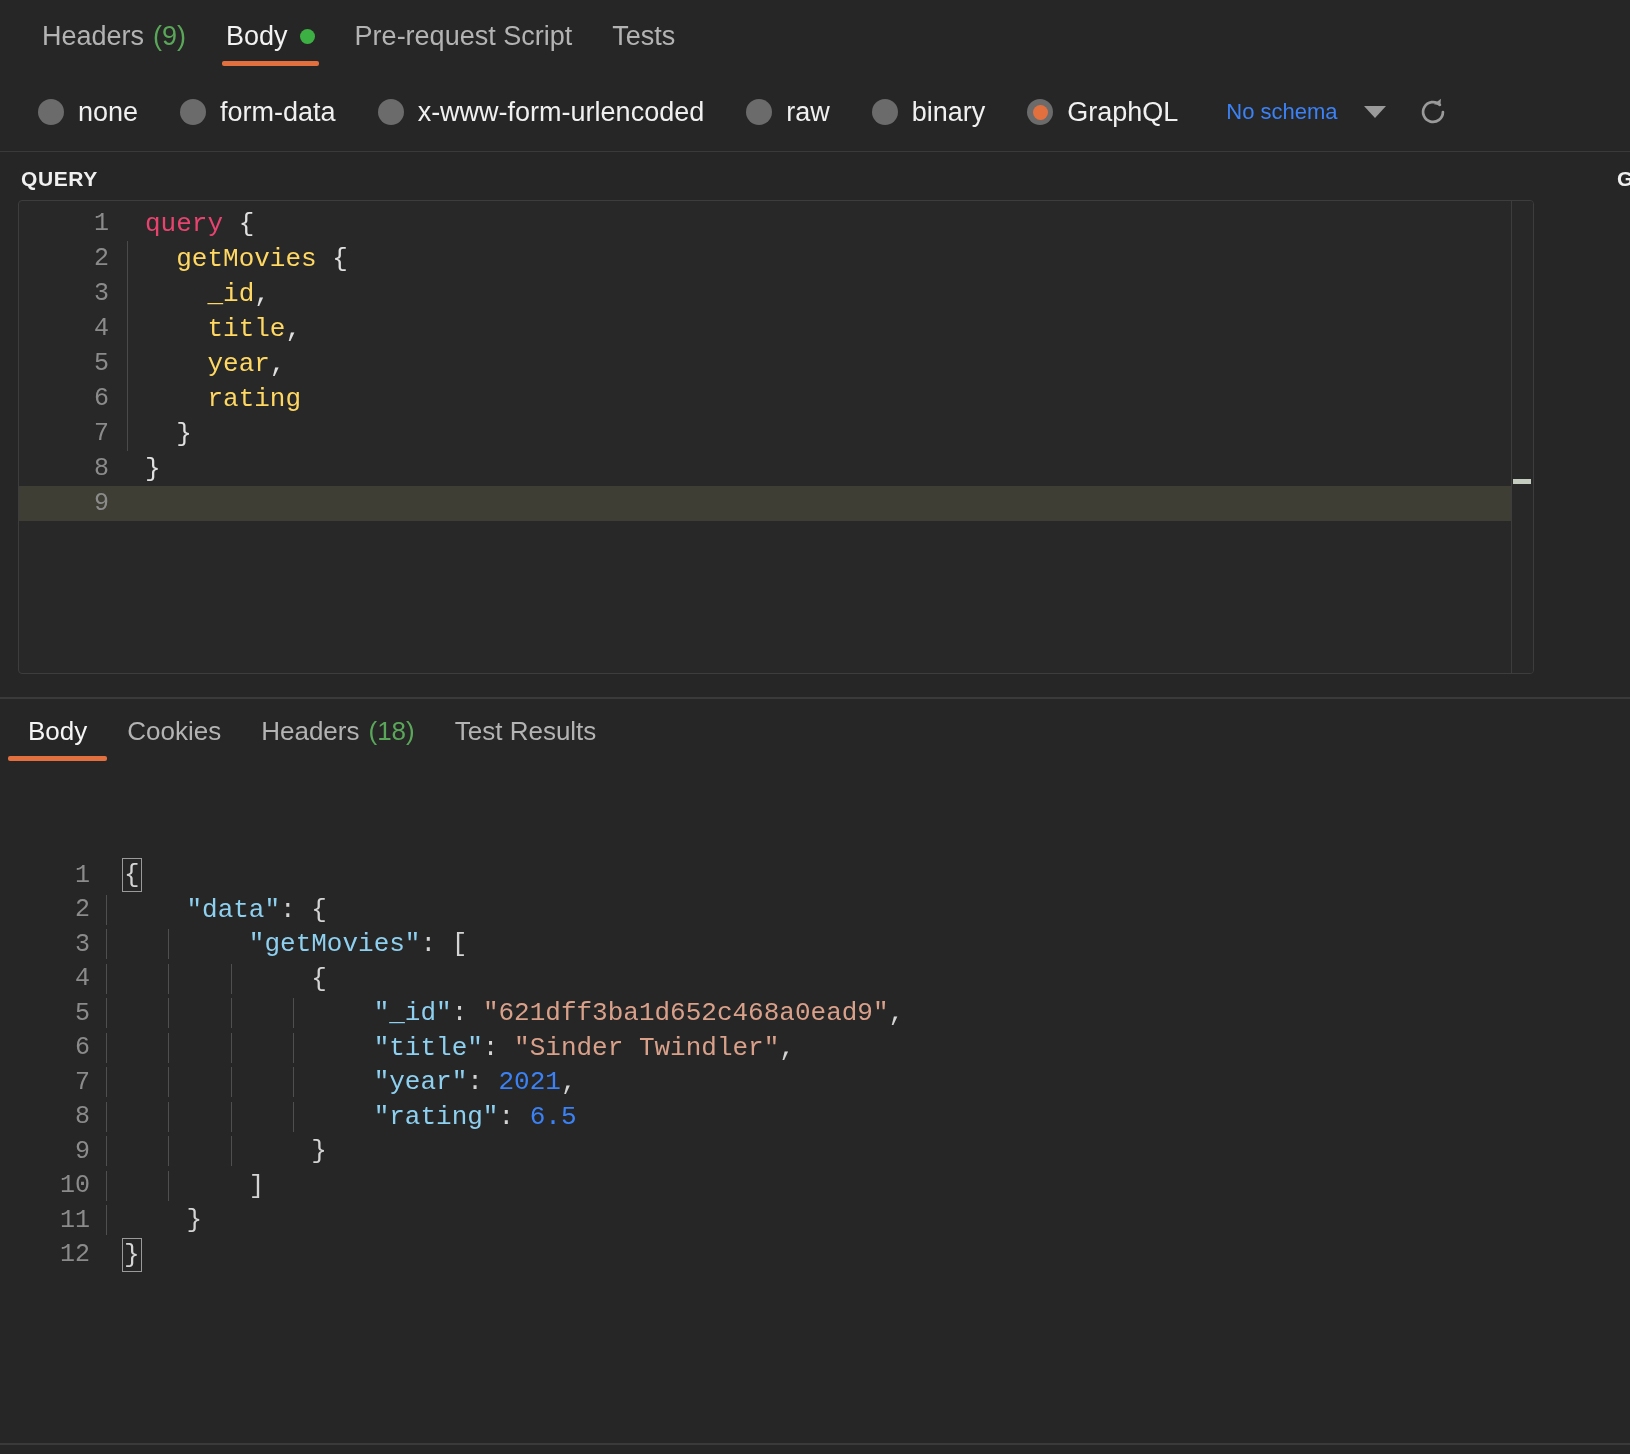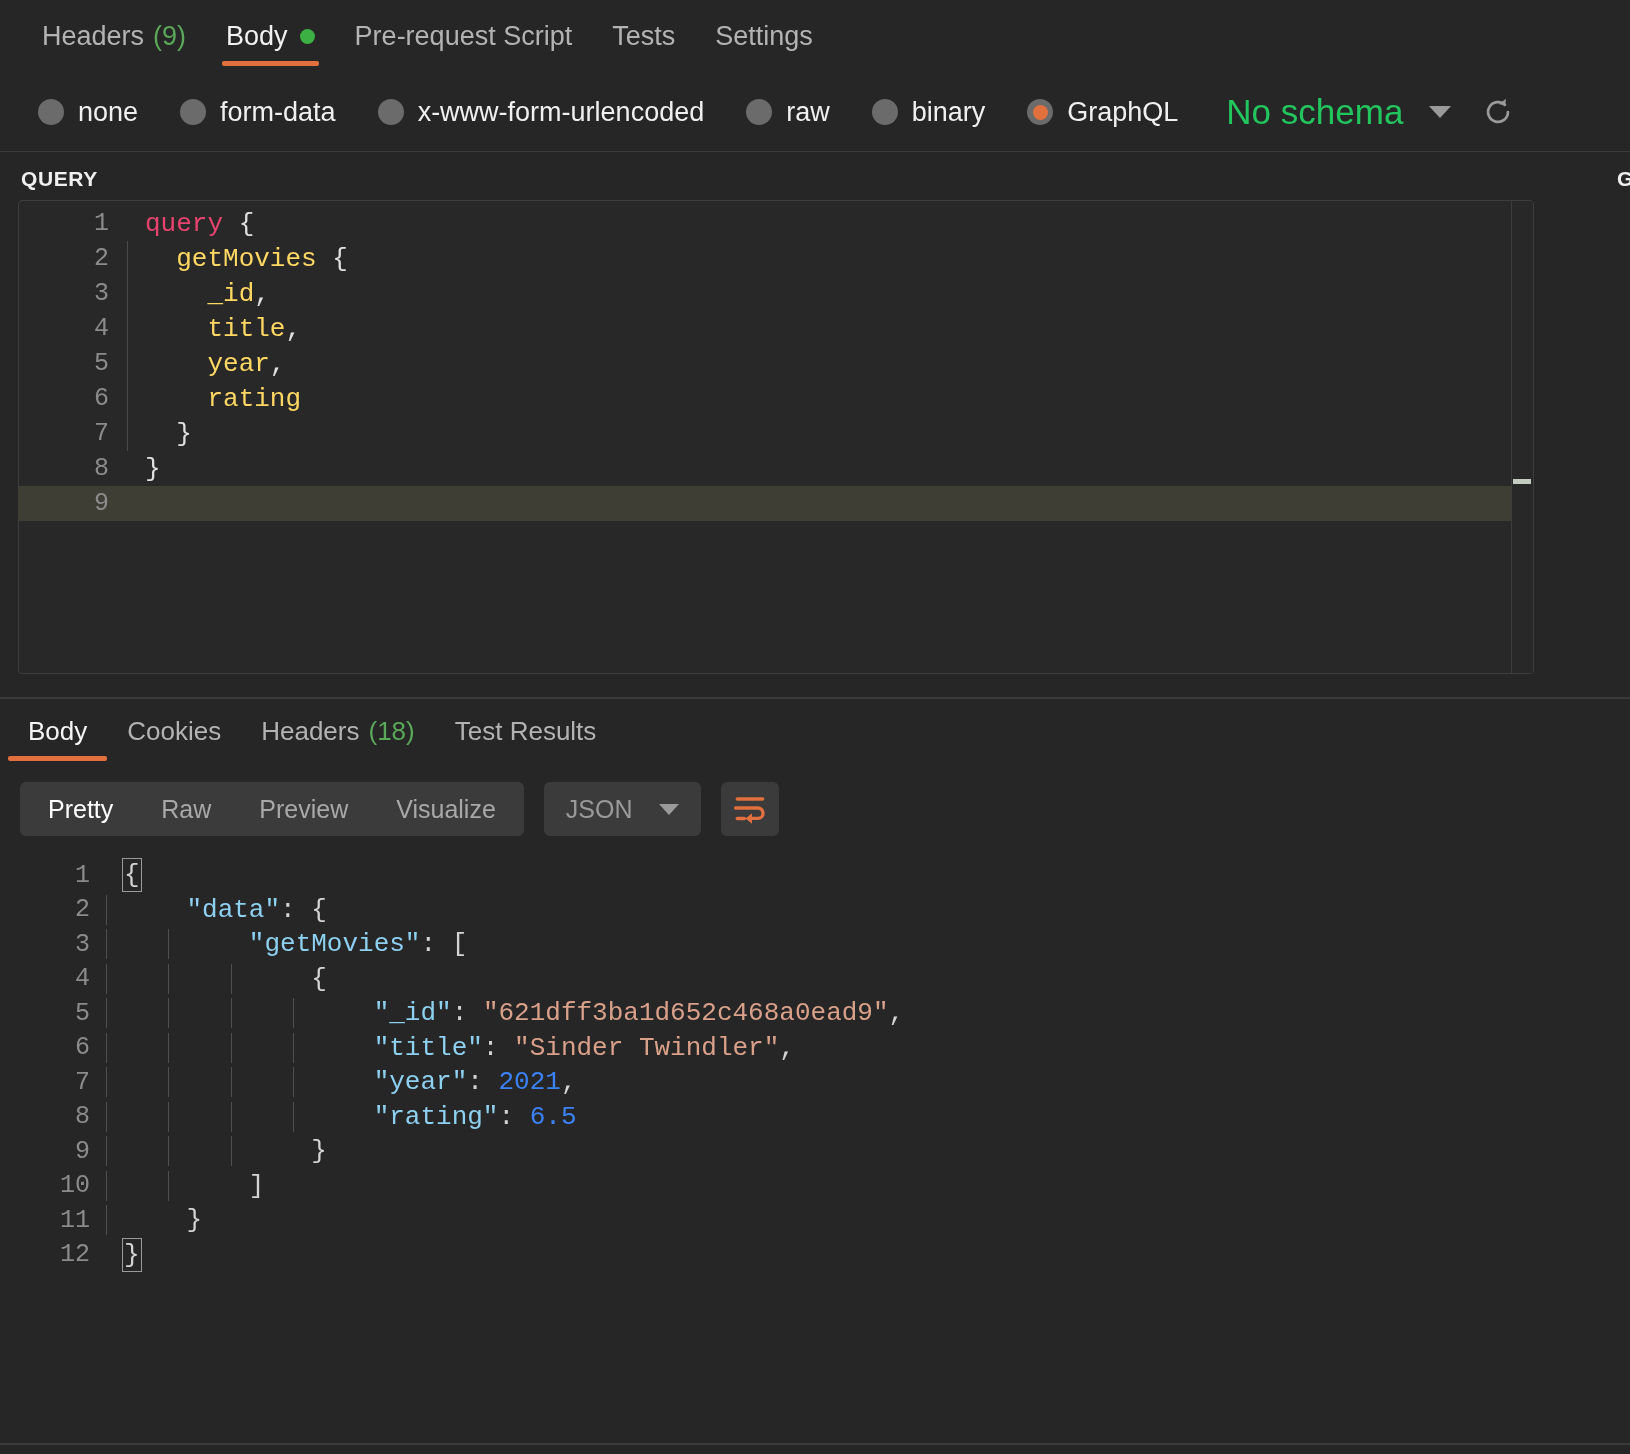--- a/index.html
+++ b/index.html
@@ -42,21 +42,21 @@
     width: 26px; height: 26px; border-radius: 50%; background: #6b6b6b;
     display: flex; align-items: center; justify-content: center; flex: none;
   }
   .radio-opt.selected .radio-dot { background: #6b6b6b; }
   .radio-opt.selected .radio-dot::after {
     content: ""; width: 15px; height: 15px; border-radius: 50%; background: #e2703f;
   }
   .radio-label { color: #f0f0f0; font-size: 27px; margin-left: 14px; white-space: nowrap; }
 
   .schema-sel { display: flex; align-items: center; margin-left: 6px; cursor: pointer; }
-  .schema-text { color: #22c55e; font-size: 35px; }
+  .schema-text { color: #3b82f6; font-size: 22px; }
   .caret-down {
     width: 0; height: 0; border-left: 11px solid transparent; border-right: 11px solid transparent;
     border-top: 12px solid #9a9a9a; margin-left: 26px;
   }
   .refresh-btn { margin-left: 30px; cursor: pointer; display:flex; align-items:center; }
 
   .hr-line { position: absolute; left: 0; width: 1630px; height: 1px; background: #3a3a3a; }
 
   
   .query-label {
@@ -175,23 +175,20 @@
       <div class="req-tab active">
         <span>Body</span>
         <span class="green-dot"></span>
       </div>
       <div class="req-tab">
         <span>Pre-request Script</span>
       </div>
       <div class="req-tab">
         <span>Tests</span>
       </div>
-      <div class="req-tab">
-        <span>Settings</span>
-      </div>
     </div>
   <div class="hr-line" style="top:151px;"></div>
 
   <div class="body-types" id="body-types">
     <div class="radio-opt">
         <span class="radio-dot"></span>
         <span class="radio-label">none</span>
       </div>
       <div class="radio-opt">
         <span class="radio-dot"></span>
@@ -288,40 +285,20 @@
       </div>
       <div class="resp-tab">
         <span>Headers</span>
         <span class="resp-count">(18)</span>
       </div>
       <div class="resp-tab">
         <span>Test Results</span>
       </div>
     </div>
 
-  <div class="resp-toolbar">
-    <div class="seg-group" id="view-seg">
-        <div class="seg-btn active">Pretty</div>
-        <div class="seg-btn">Raw</div>
-        <div class="seg-btn">Preview</div>
-        <div class="seg-btn">Visualize</div>
-      </div>
-    <div class="fmt-select">
-      <span class="fmt-text">JSON</span>
-      <span class="fmt-caret"></span>
-    </div>
-    <div class="wrap-btn">
-      <svg width="34" height="30" viewBox="0 0 26 22">
-        <rect x="2" y="2" width="22" height="2.6" rx="1.3" fill="#e2703f"></rect>
-        <path d="M2 10.2 h17 a4 4 0 0 1 0 8 h-6" stroke="#e2703f" stroke-width="2.6" fill="none" stroke-linecap="round"></path>
-        <polygon points="14.5,14.2 14.5,22.2 9.5,18.2" fill="#e2703f"></polygon>
-        <rect x="2" y="17.0" width="8" height="2.6" rx="1.3" fill="#e2703f"></rect>
-      </svg>
-    </div>
-  </div>
 
   <div class="resp-code" id="resp-code">
       <div class="j-row">
         <div class="j-gutter">1</div>
         <div class="j-text"><span class="tok-brace brk-box">{</span></div>
       </div>
       <div class="j-row">
         <div class="j-gutter">2</div>
         <div class="j-text"><span class="jg" style="left: 0px;"></span><span class="tok-brace">    </span><span class="tok-key">"data"</span><span class="tok-brace">: {</span></div>
       </div>

